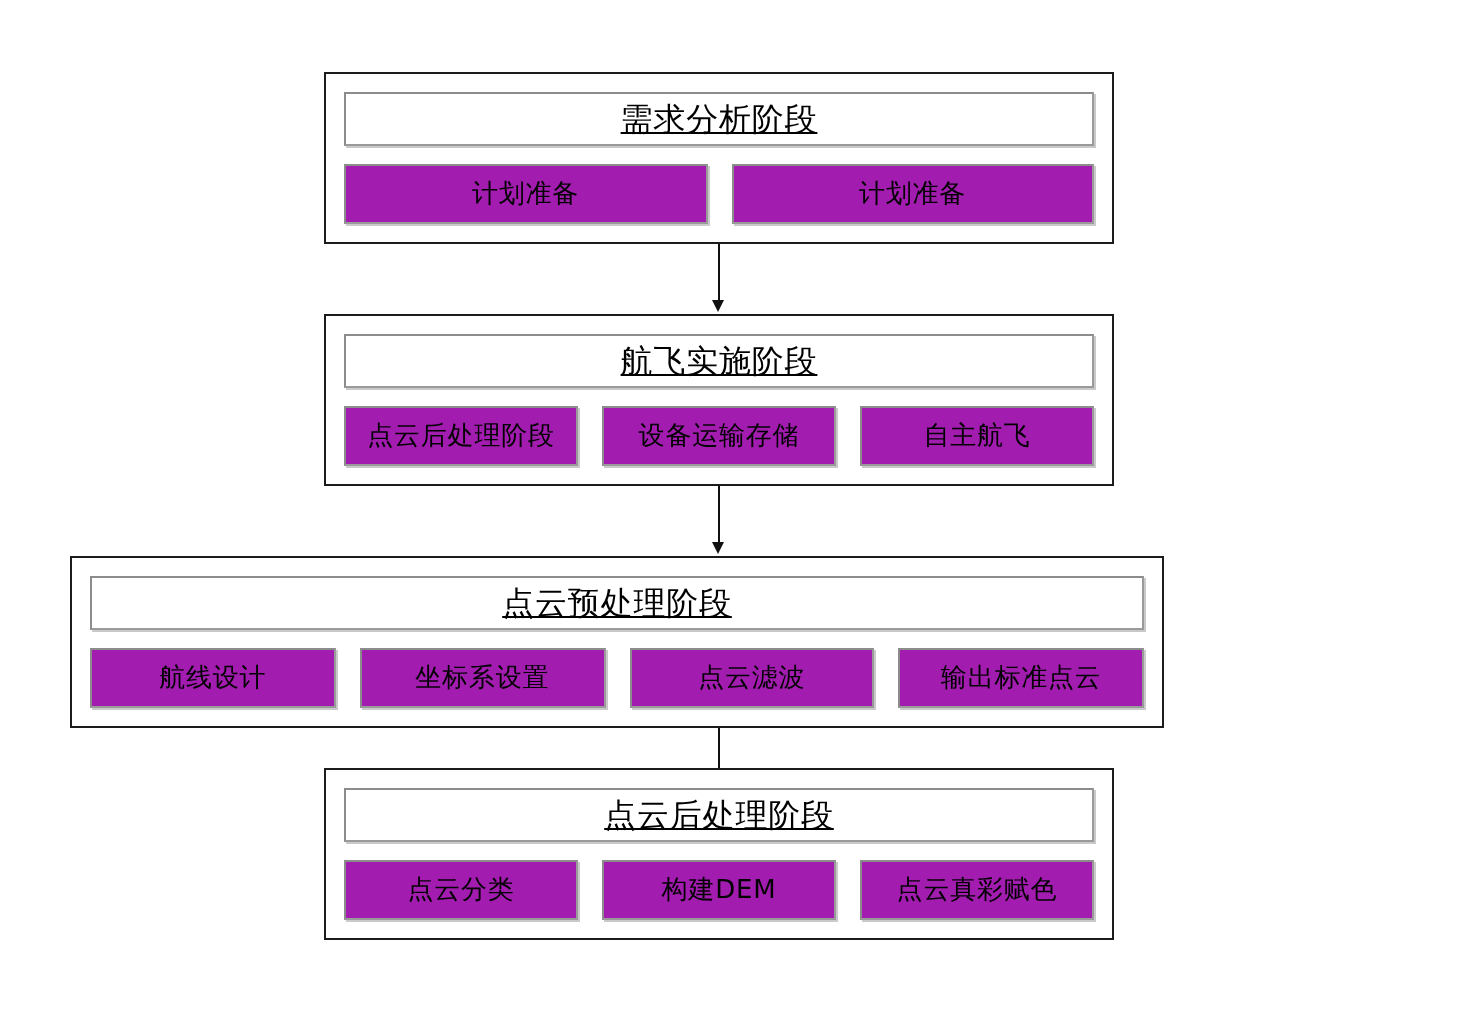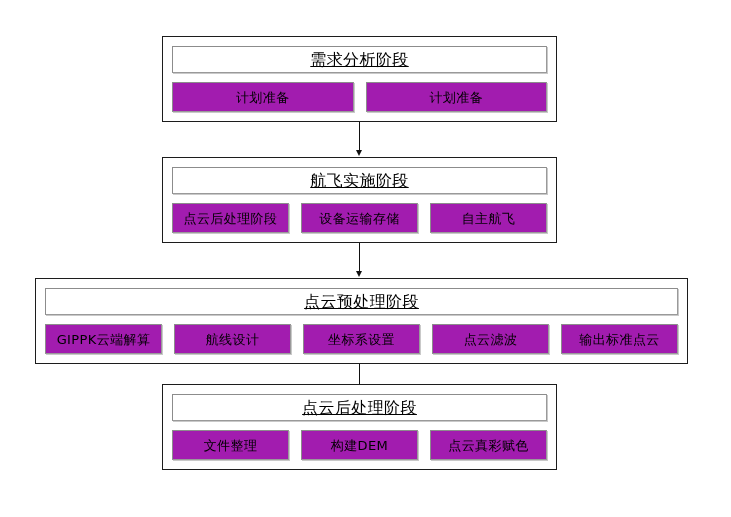--- a/index.html
+++ b/index.html
@@ -144,28 +144,25 @@
         <span class="stage-item-label">自主航飞</span>
       </div>
     </div>
   </div>
 
   <div class="connector" style="left:354px; top:243px; height:34px;">
     <div class="shaft" style="height:28px;"></div>
     <div class="head"></div>
   </div>
 
-  <div class="stage" style="left:35px; top:278px; width:653px; height:86px;">
+  <div class="stage" style="left:35px; top:278px; width:547px; height:86px;">
     <div class="stage-header">
       <span class="stage-header-label">点云预处理阶段</span>
     </div>
     <div class="stage-items">
-      <div class="stage-item">
-        <span class="stage-item-label">GIPPK云端解算</span>
-      </div>
       <div class="stage-item">
         <span class="stage-item-label">航线设计</span>
       </div>
       <div class="stage-item">
         <span class="stage-item-label">坐标系设置</span>
       </div>
       <div class="stage-item">
         <span class="stage-item-label">点云滤波</span>
       </div>
       <div class="stage-item">
@@ -178,21 +175,21 @@
     <div class="shaft" style="height:28px;"></div>
     <div class="head"></div>
   </div>
 
   <div class="stage" style="left:162px; top:384px; width:395px; height:86px;">
     <div class="stage-header">
       <span class="stage-header-label">点云后处理阶段</span>
     </div>
     <div class="stage-items">
       <div class="stage-item">
-        <span class="stage-item-label">文件整理</span>
+        <span class="stage-item-label">点云分类</span>
       </div>
       <div class="stage-item">
         <span class="stage-item-label">构建DEM</span>
       </div>
       <div class="stage-item">
         <span class="stage-item-label">点云真彩赋色</span>
       </div>
     </div>
   </div>
 

